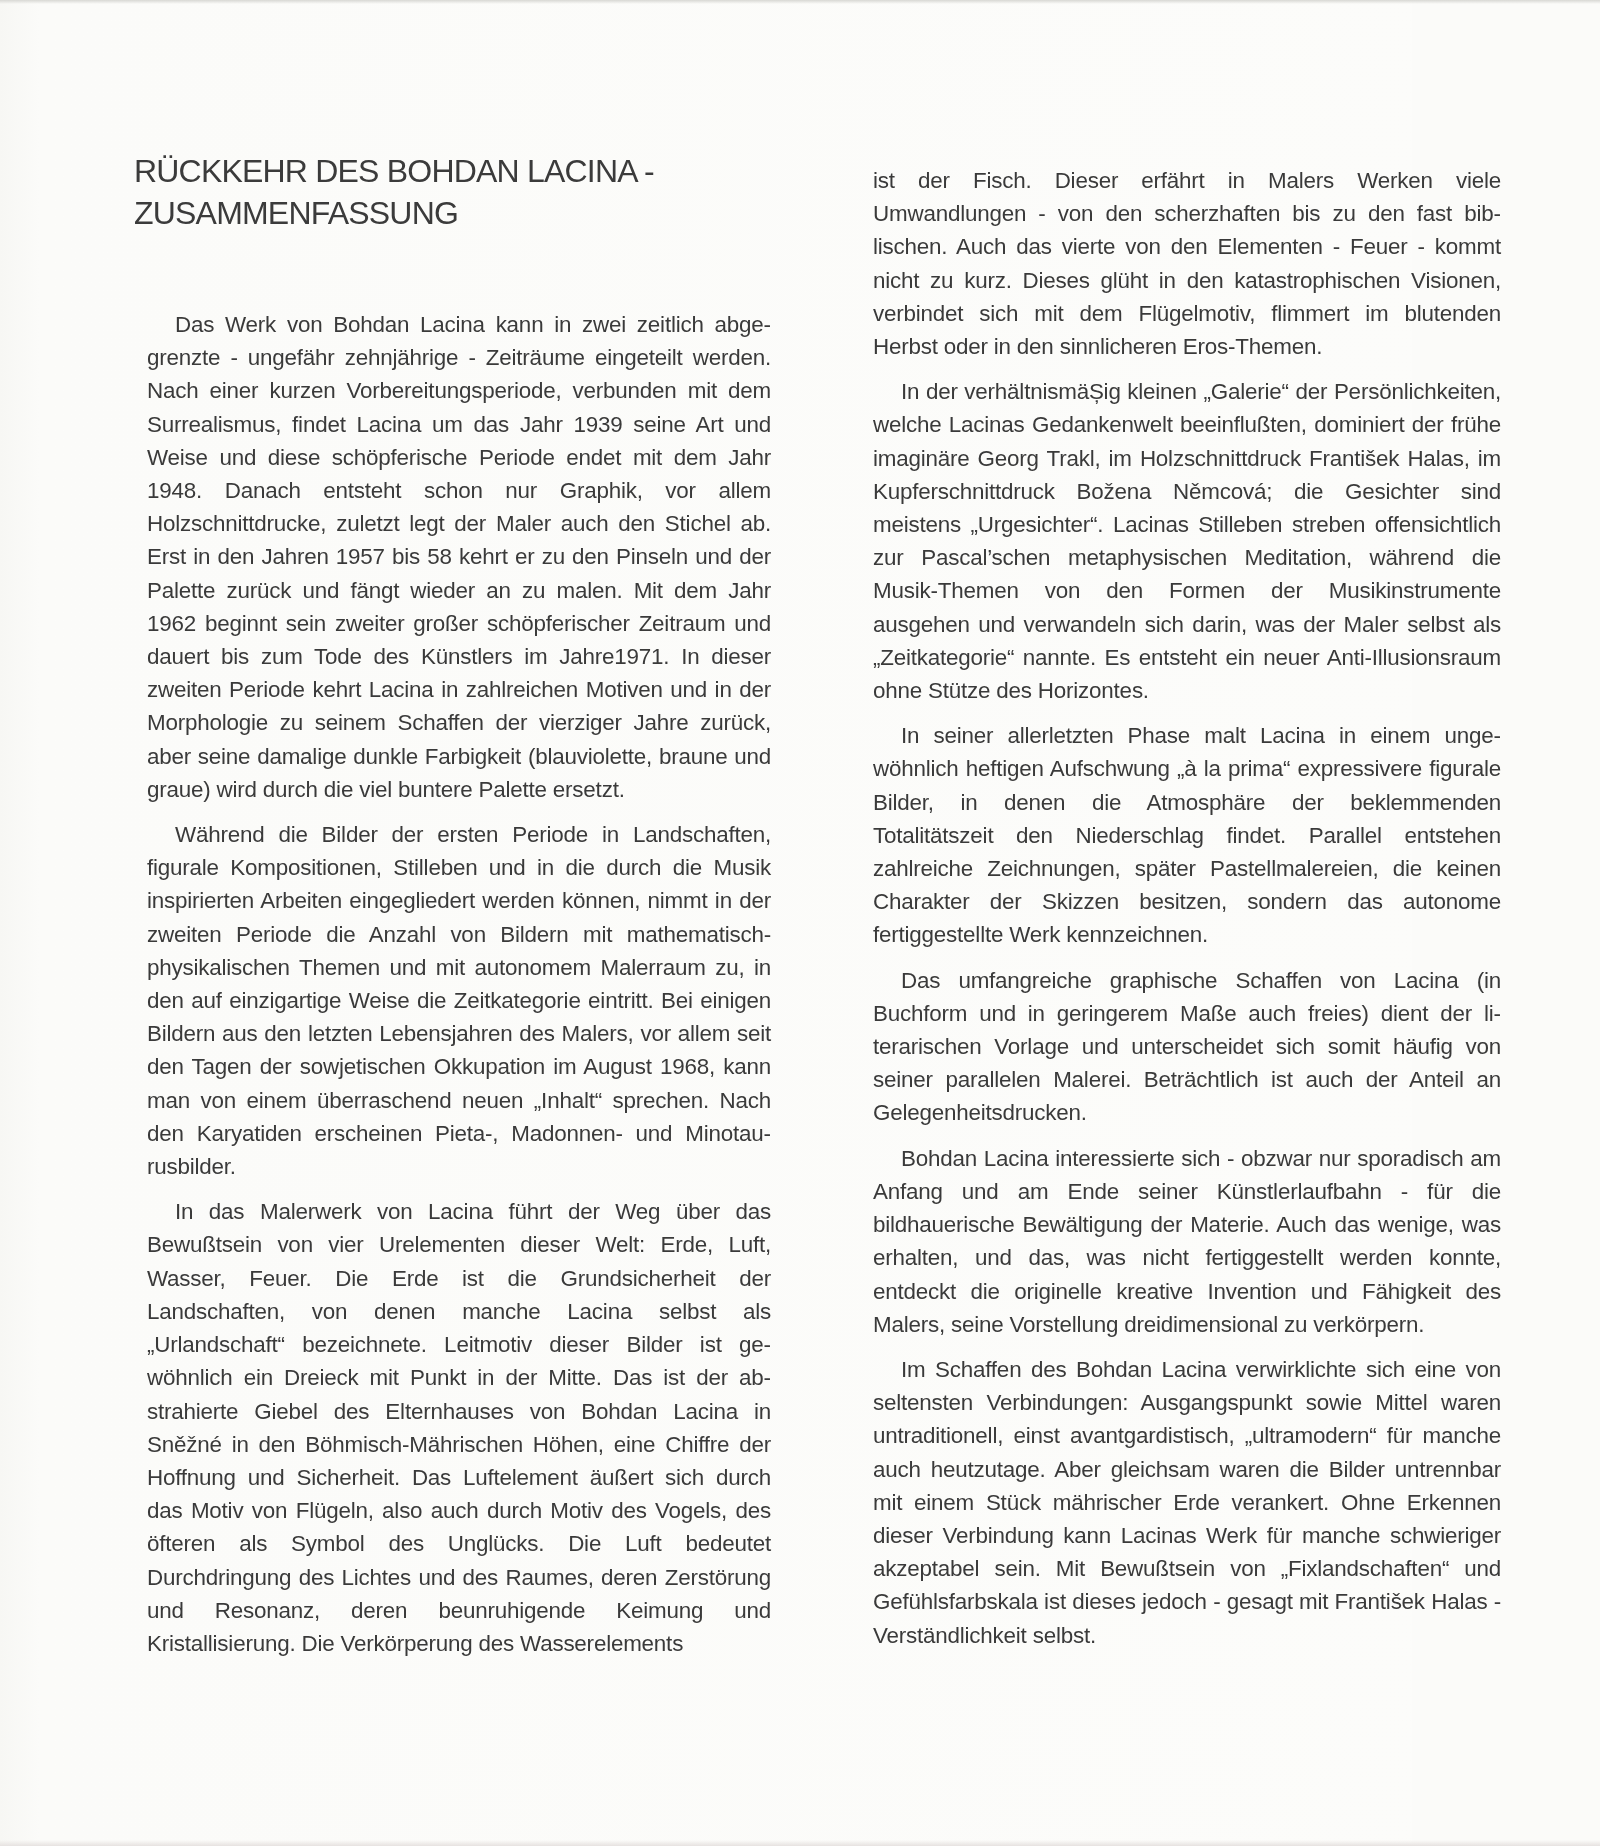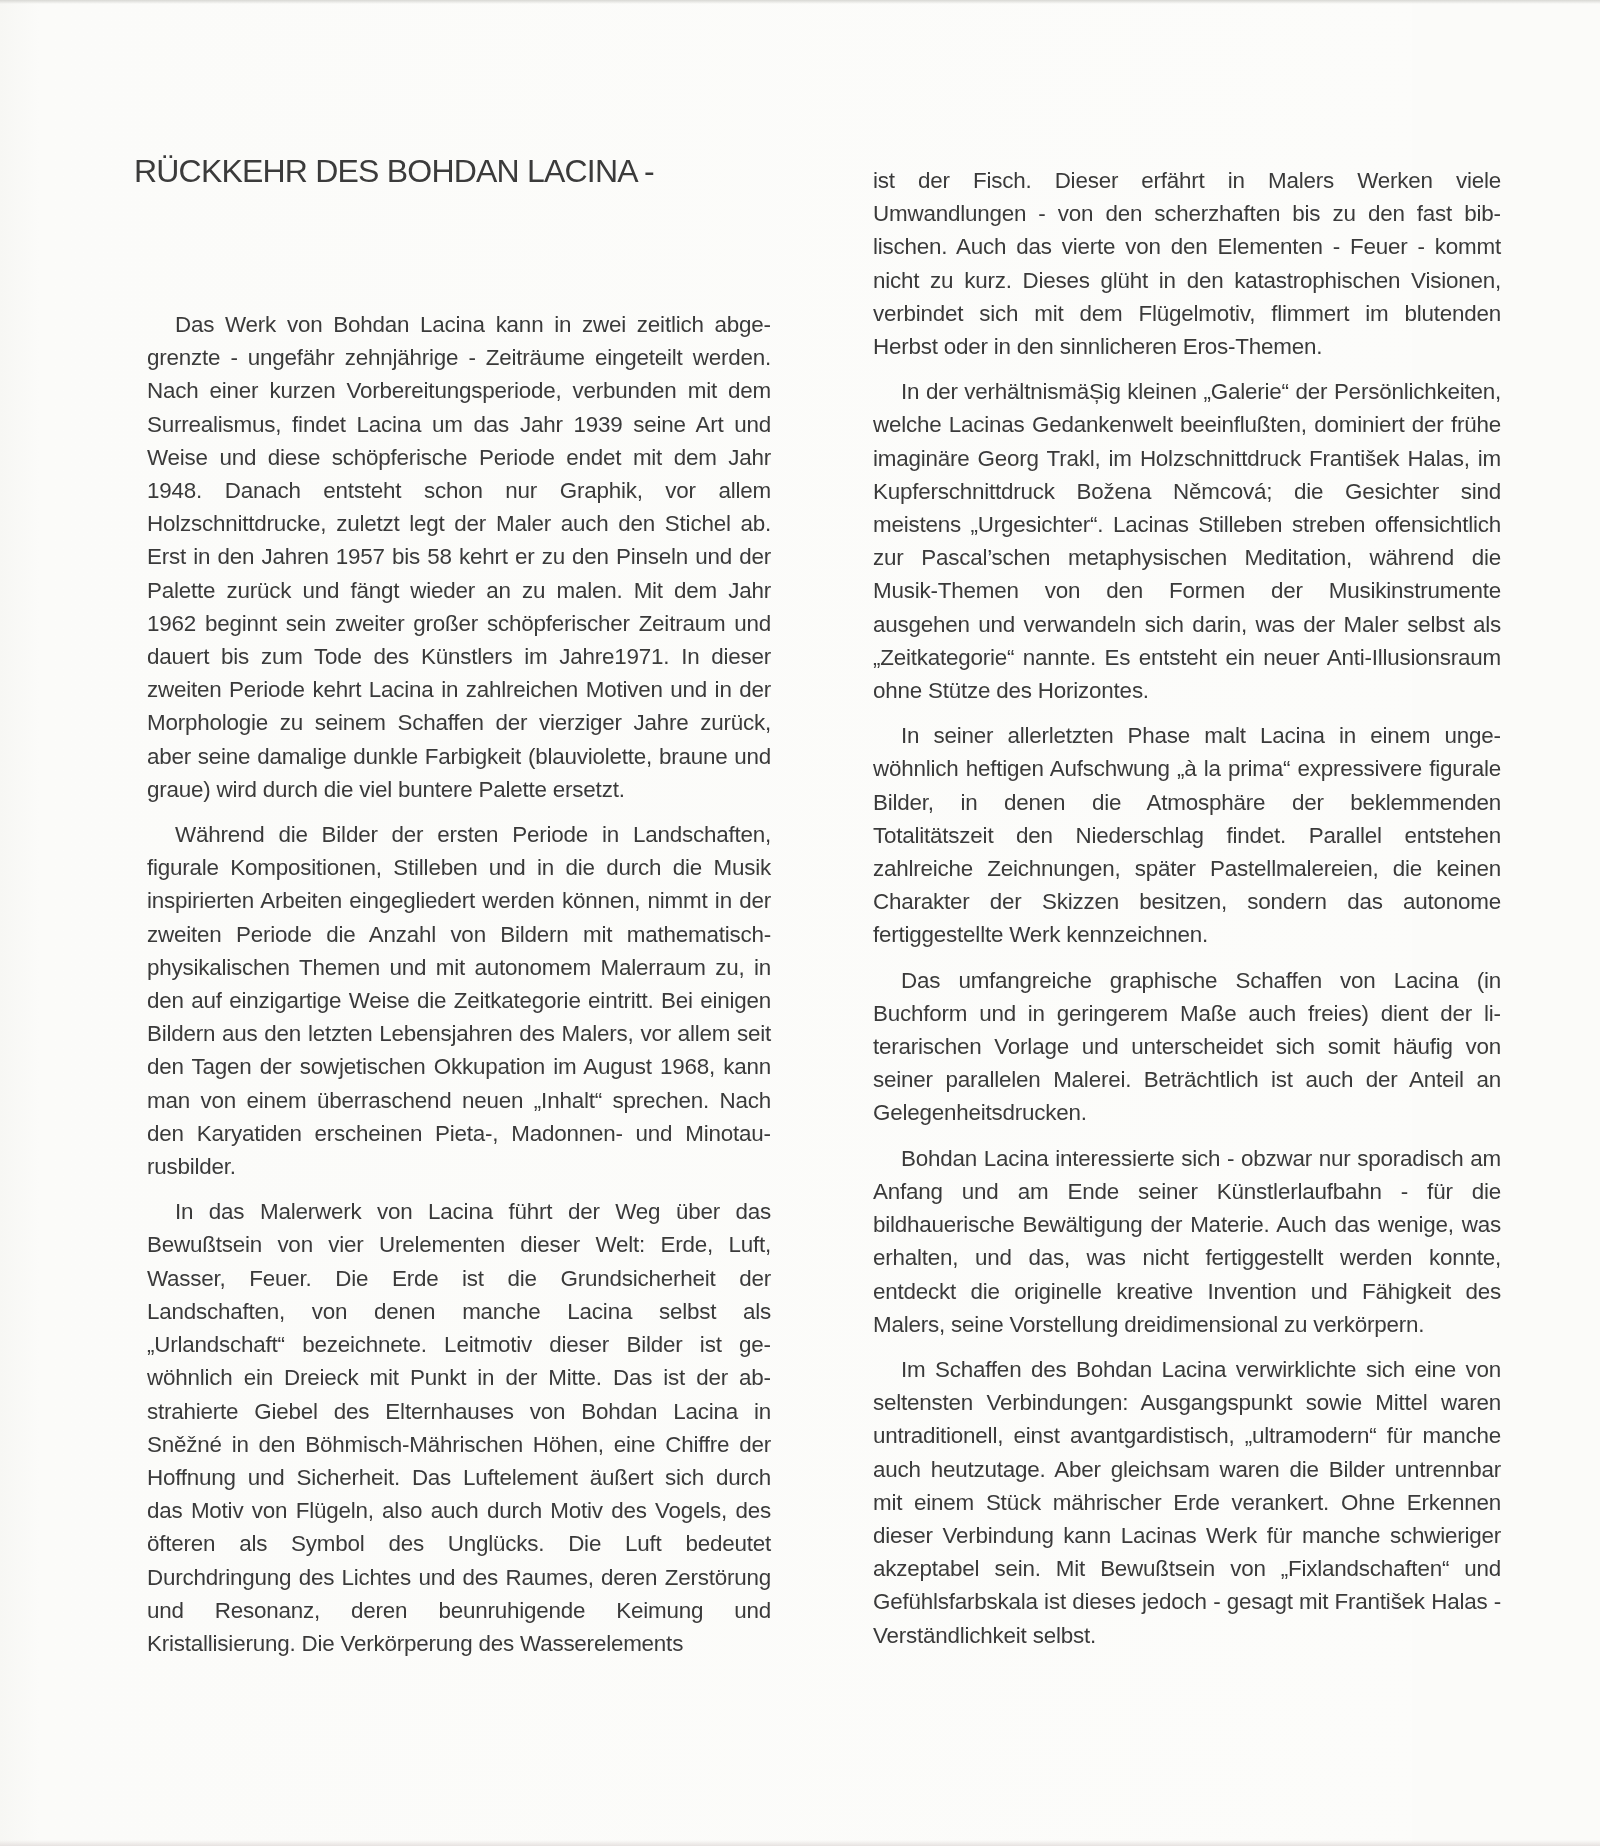--- a/index.html
+++ b/index.html
@@ -75,20 +75,21 @@
   </style>
 </head>
 <body>
 
 <div class="page">
   <div class="top-edge"></div>
   <div class="bottom-edge"></div>
 
   <h1 class="title">
     <span>RÜCKKEHR DES BOHDAN LACINA -</span>
+    <span>ZUSAMMENFASSUNG</span>
   </h1>
 
   <div class="column col-left">
     <p class="para">Das Werk von Bohdan Lacina kann in zwei zeitlich abge­grenzte - ungefähr zehnjährige - Zeiträume eingeteilt wer­den. Nach einer kurzen Vorbereitungsperiode, verbunden mit dem Surrealismus, findet Lacina um das Jahr 1939 sei­ne Art und Weise und diese schöpferische Periode endet mit dem Jahr 1948. Danach entsteht schon nur Graphik, vor allem Holzschnittdrucke,  zuletzt legt der Maler auch den Stichel ab. Erst in den Jahren 1957 bis 58 kehrt er zu den Pinseln und der Palette zurück und fängt wieder an zu malen. Mit dem Jahr 1962 beginnt sein zweiter großer schöpferischer Zeitraum und dauert bis zum Tode des Künstlers im Jahre1971. In dieser zweiten Periode kehrt Lacina in zahlreichen Motiven und in der Morphologie zu seinem Schaffen der vierziger Jahre zurück, aber seine da­malige dunkle Farbigkeit (blauviolette, braune und graue) wird durch die viel buntere Palette ersetzt.</p>
     <p class="para">Während die Bilder der ersten Periode in Landschaften, figurale Kompositionen, Stilleben und in die durch die Musik inspirierten Arbeiten eingegliedert werden können, nimmt in der zweiten Periode die Anzahl von Bildern mit mathematisch-physikalischen Themen und mit autono­mem Malerraum zu, in den auf einzigartige Weise die Zeitkategorie eintritt. Bei einigen Bildern aus den letzten Lebensjahren des Malers, vor allem seit den Tagen der sowjetischen Okkupation im August 1968, kann man von einem überraschend  neuen „Inhalt“ sprechen. Nach den Karyatiden erscheinen Pieta-, Madonnen- und Minotau­rusbilder.</p>
     <p class="para">In das Malerwerk von Lacina führt der Weg über das Bewußtsein von vier Urelementen dieser Welt: Erde, Luft, Wasser, Feuer. Die Erde ist die Grundsicherheit der Landschaften, von denen manche  Lacina selbst als „Urlandschaft“ bezeichnete. Leitmotiv dieser Bilder ist ge­wöhnlich ein Dreieck mit Punkt in der Mitte. Das ist der ab­strahierte Giebel des Elternhauses von Bohdan Lacina in Sněžné in den Böhmisch-Mährischen Höhen,  eine Chiffre der Hoffnung und Sicherheit.  Das Luftelement äußert sich durch das Motiv von Flügeln, also auch durch Motiv des Vogels, des öfteren als Symbol des Unglücks.  Die Luft be­deutet Durchdringung des Lichtes und des Raumes, deren Zerstörung und Resonanz,  deren beunruhigende Keimung und Kristallisierung. Die Verkörperung des Wasserelements</p>
   </div>
 
   <div class="column col-right">
     <p class="para no-indent">ist der Fisch. Dieser erfährt in Malers Werken viele Umwandlungen - von den scherzhaften bis zu den fast bib­lischen.  Auch das vierte von den Elementen - Feuer - kommt nicht zu kurz.  Dieses glüht in den katastrophischen Visionen, verbindet sich mit dem Flügelmotiv, flimmert im blutenden Herbst oder in den sinnlicheren Eros-Themen.</p>

